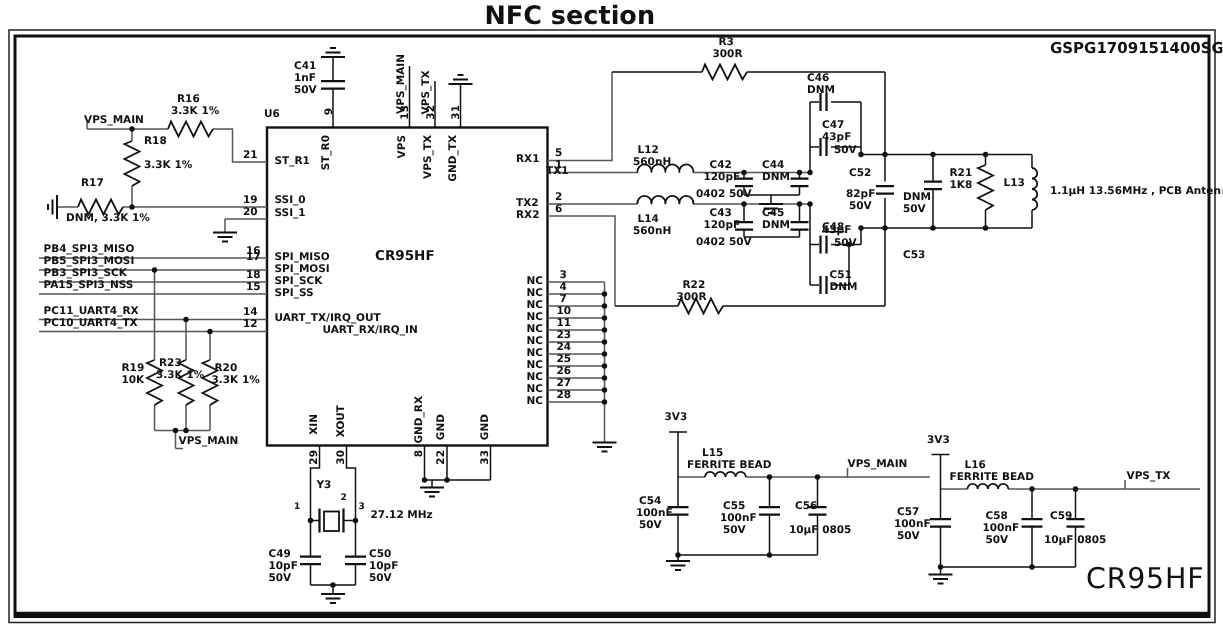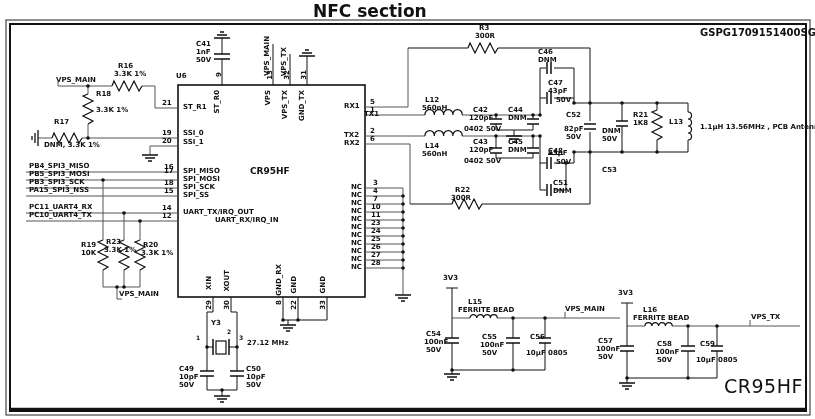--- a/index.html
+++ b/index.html
@@ -165,21 +165,21 @@
       <circle cx="452" cy="370" r="1.8"></circle>
         <circle cx="513" cy="370" r="1.8"></circle>
       <circle cx="688" cy="326" r="1.8"></circle>
         <circle cx="717" cy="326" r="1.8"></circle>
       <circle cx="627" cy="378" r="1.8"></circle>
         <circle cx="688" cy="378" r="1.8"></circle>
     </g>
   </svg>
 
   <div id="labels">
-      <span class="lb title" style="left: 313px; top: 1px;">NFC section</span>
+      <span class="lb title" style="left: 323px; top: 1px;">NFC section</span>
       <span class="lb code" style="left: 700px; top: 27px;">GSPG1709151400SG</span>
       <span class="lb big" style="left: 724px; top: 375px;">CR95HF</span>
       <span class="lb" style="left: 176px; top: 73px;">U6</span>
       <span class="lb mid" style="left: 250px; top: 166px;">CR95HF</span>
       <span class="lb" style="left: 183px; top: 104px;">ST_R1</span>
       <span class="lb" style="left: 183px; top: 130px;">SSI_0</span>
       <span class="lb" style="left: 183px; top: 139px;">SSI_1</span>
       <span class="lb" style="left: 183px; top: 168px;">SPI_MISO</span>
       <span class="lb" style="left: 183px; top: 176px;">SPI_MOSI</span>
       <span class="lb" style="left: 183px; top: 184px;">SPI_SCK</span>

